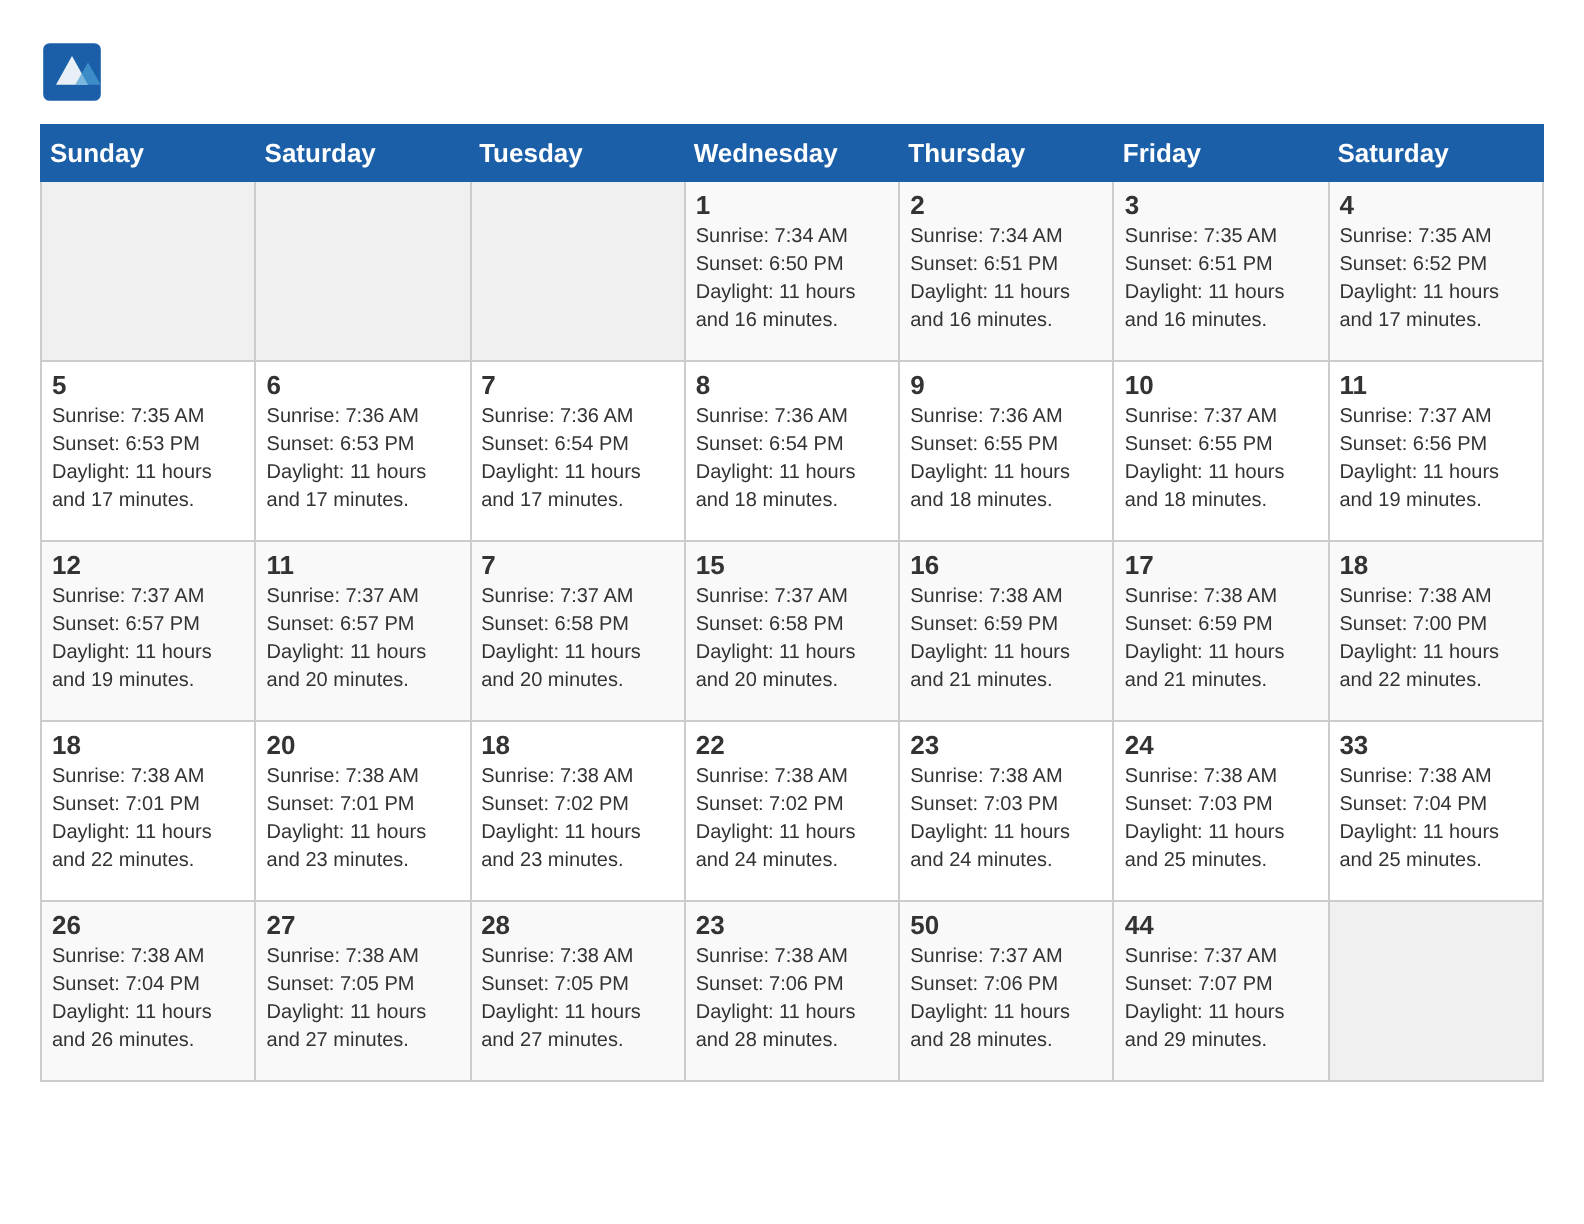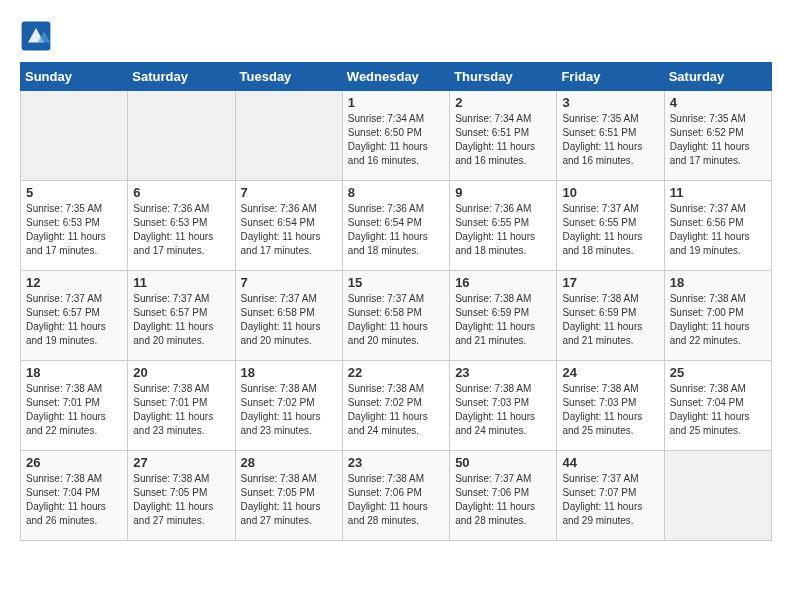--- a/index.html
+++ b/index.html
@@ -297,21 +297,21 @@
 and 24 minutes.</div>
         </td>
         <td>
           <span class="day-number">24</span>
           <div class="day-info" style="white-space: pre-line;">Sunrise: 7:38 AM
 Sunset: 7:03 PM
 Daylight: 11 hours
 and 25 minutes.</div>
         </td>
         <td>
-          <span class="day-number">25</span>
+          <span class="day-number">33</span>
           <div class="day-info" style="white-space: pre-line;">Sunrise: 7:38 AM
 Sunset: 7:04 PM
 Daylight: 11 hours
 and 25 minutes.</div>
         </td>
       </tr>
       <tr>
         <td>
           <span class="day-number">26</span>
           <div class="day-info" style="white-space: pre-line;">Sunrise: 7:38 AM

